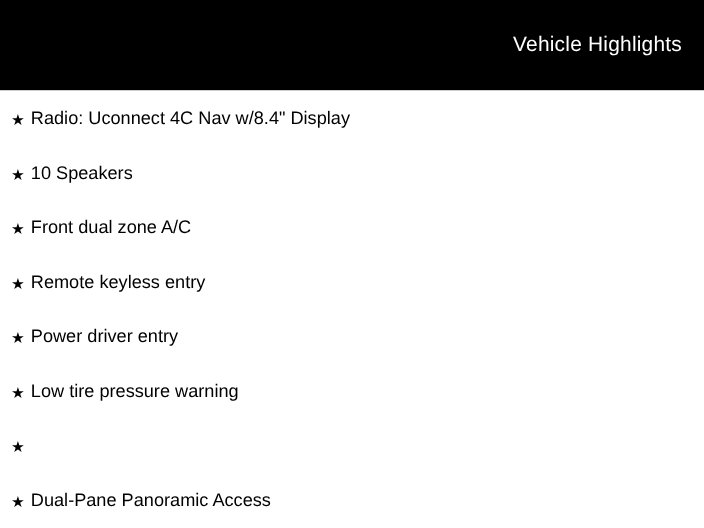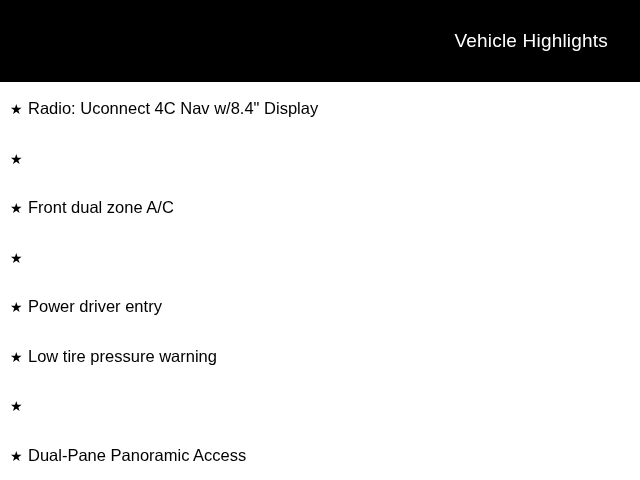--- a/index.html
+++ b/index.html
@@ -20,21 +20,21 @@
     background: #ffffff;
   }
   .header-bar {
     width: 640px;
     height: 82px;
     background: #000000;
     display: flex;
     align-items: center;
     justify-content: flex-end;
     box-sizing: border-box;
-    padding-right: 32px;
+    padding-right: 20px;
   }
   .header-title {
     color: #ffffff;
     font-size: 19px;
     line-height: 22px;
     letter-spacing: 0.2px;
     white-space: nowrap;
   }
   .highlights-list {
     list-style: none;
@@ -75,29 +75,31 @@
 
   <ul class="highlights-list">
 
     <li class="highlight-item">
       <span class="bullet-star">★</span>
       <span class="item-text">Radio: Uconnect 4C Nav w/8.4" Display</span>
     </li>
 
     <li class="highlight-item">
       <span class="bullet-star">★</span>
+      <span class="item-text">10 Speakers</span>
     </li>
 
     <li class="highlight-item">
       <span class="bullet-star">★</span>
       <span class="item-text">Front dual zone A/C</span>
     </li>
 
     <li class="highlight-item">
       <span class="bullet-star">★</span>
+      <span class="item-text">Remote keyless entry</span>
     </li>
 
     <li class="highlight-item">
       <span class="bullet-star">★</span>
       <span class="item-text">Power driver entry</span>
     </li>
 
     <li class="highlight-item">
       <span class="bullet-star">★</span>
       <span class="item-text">Low tire pressure warning</span>

